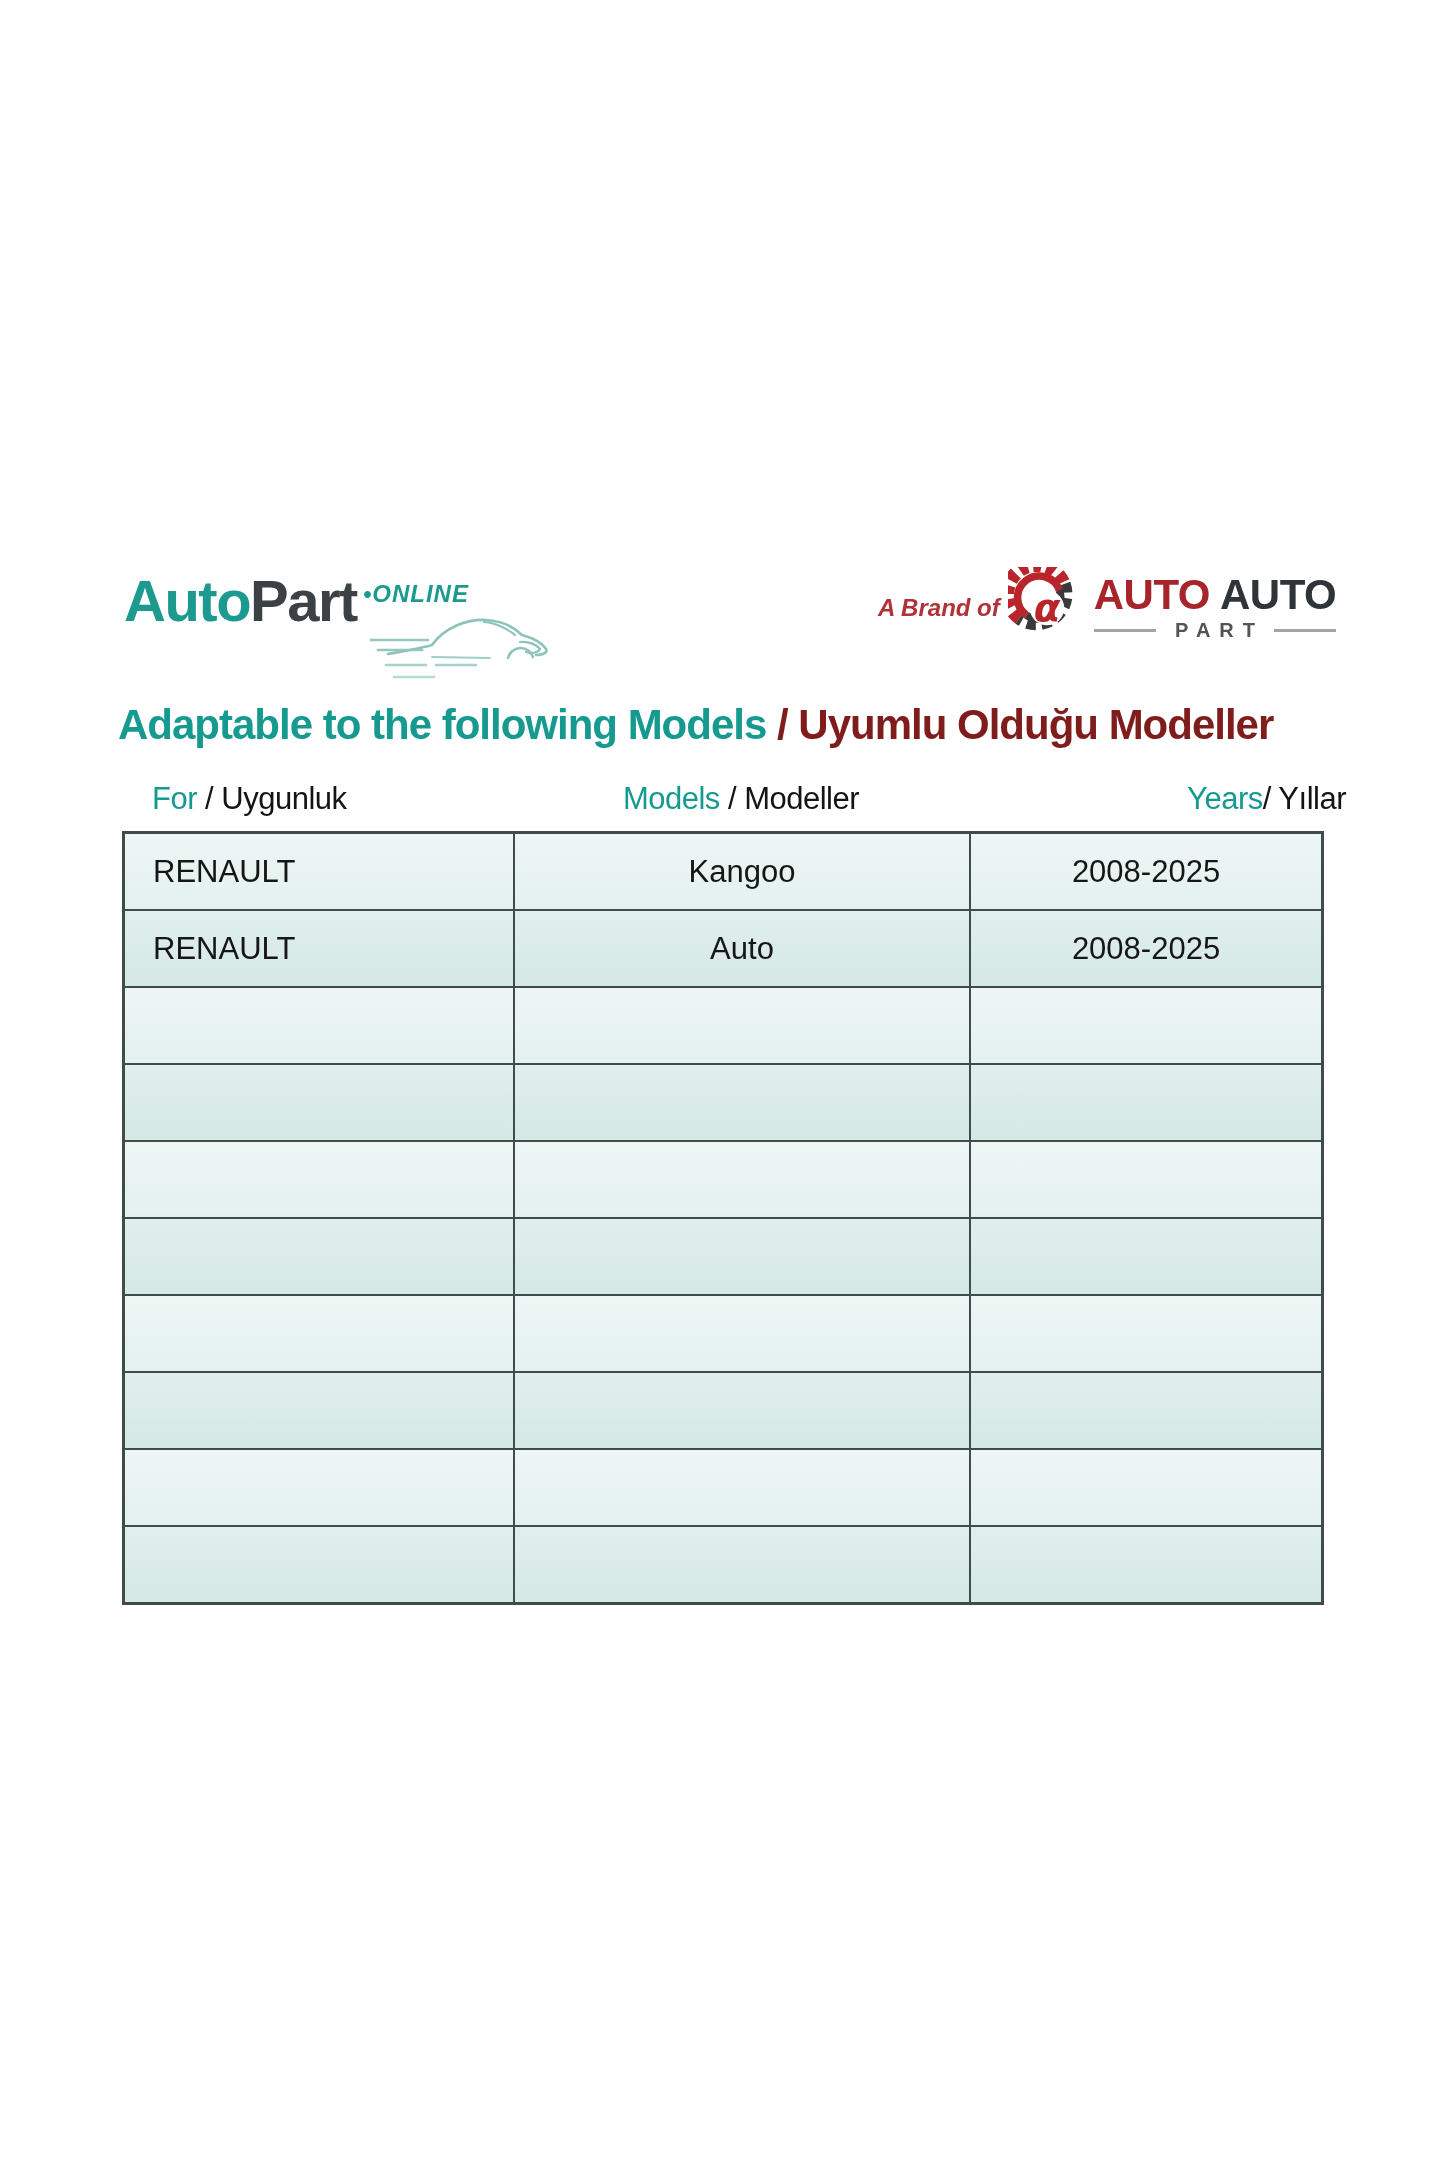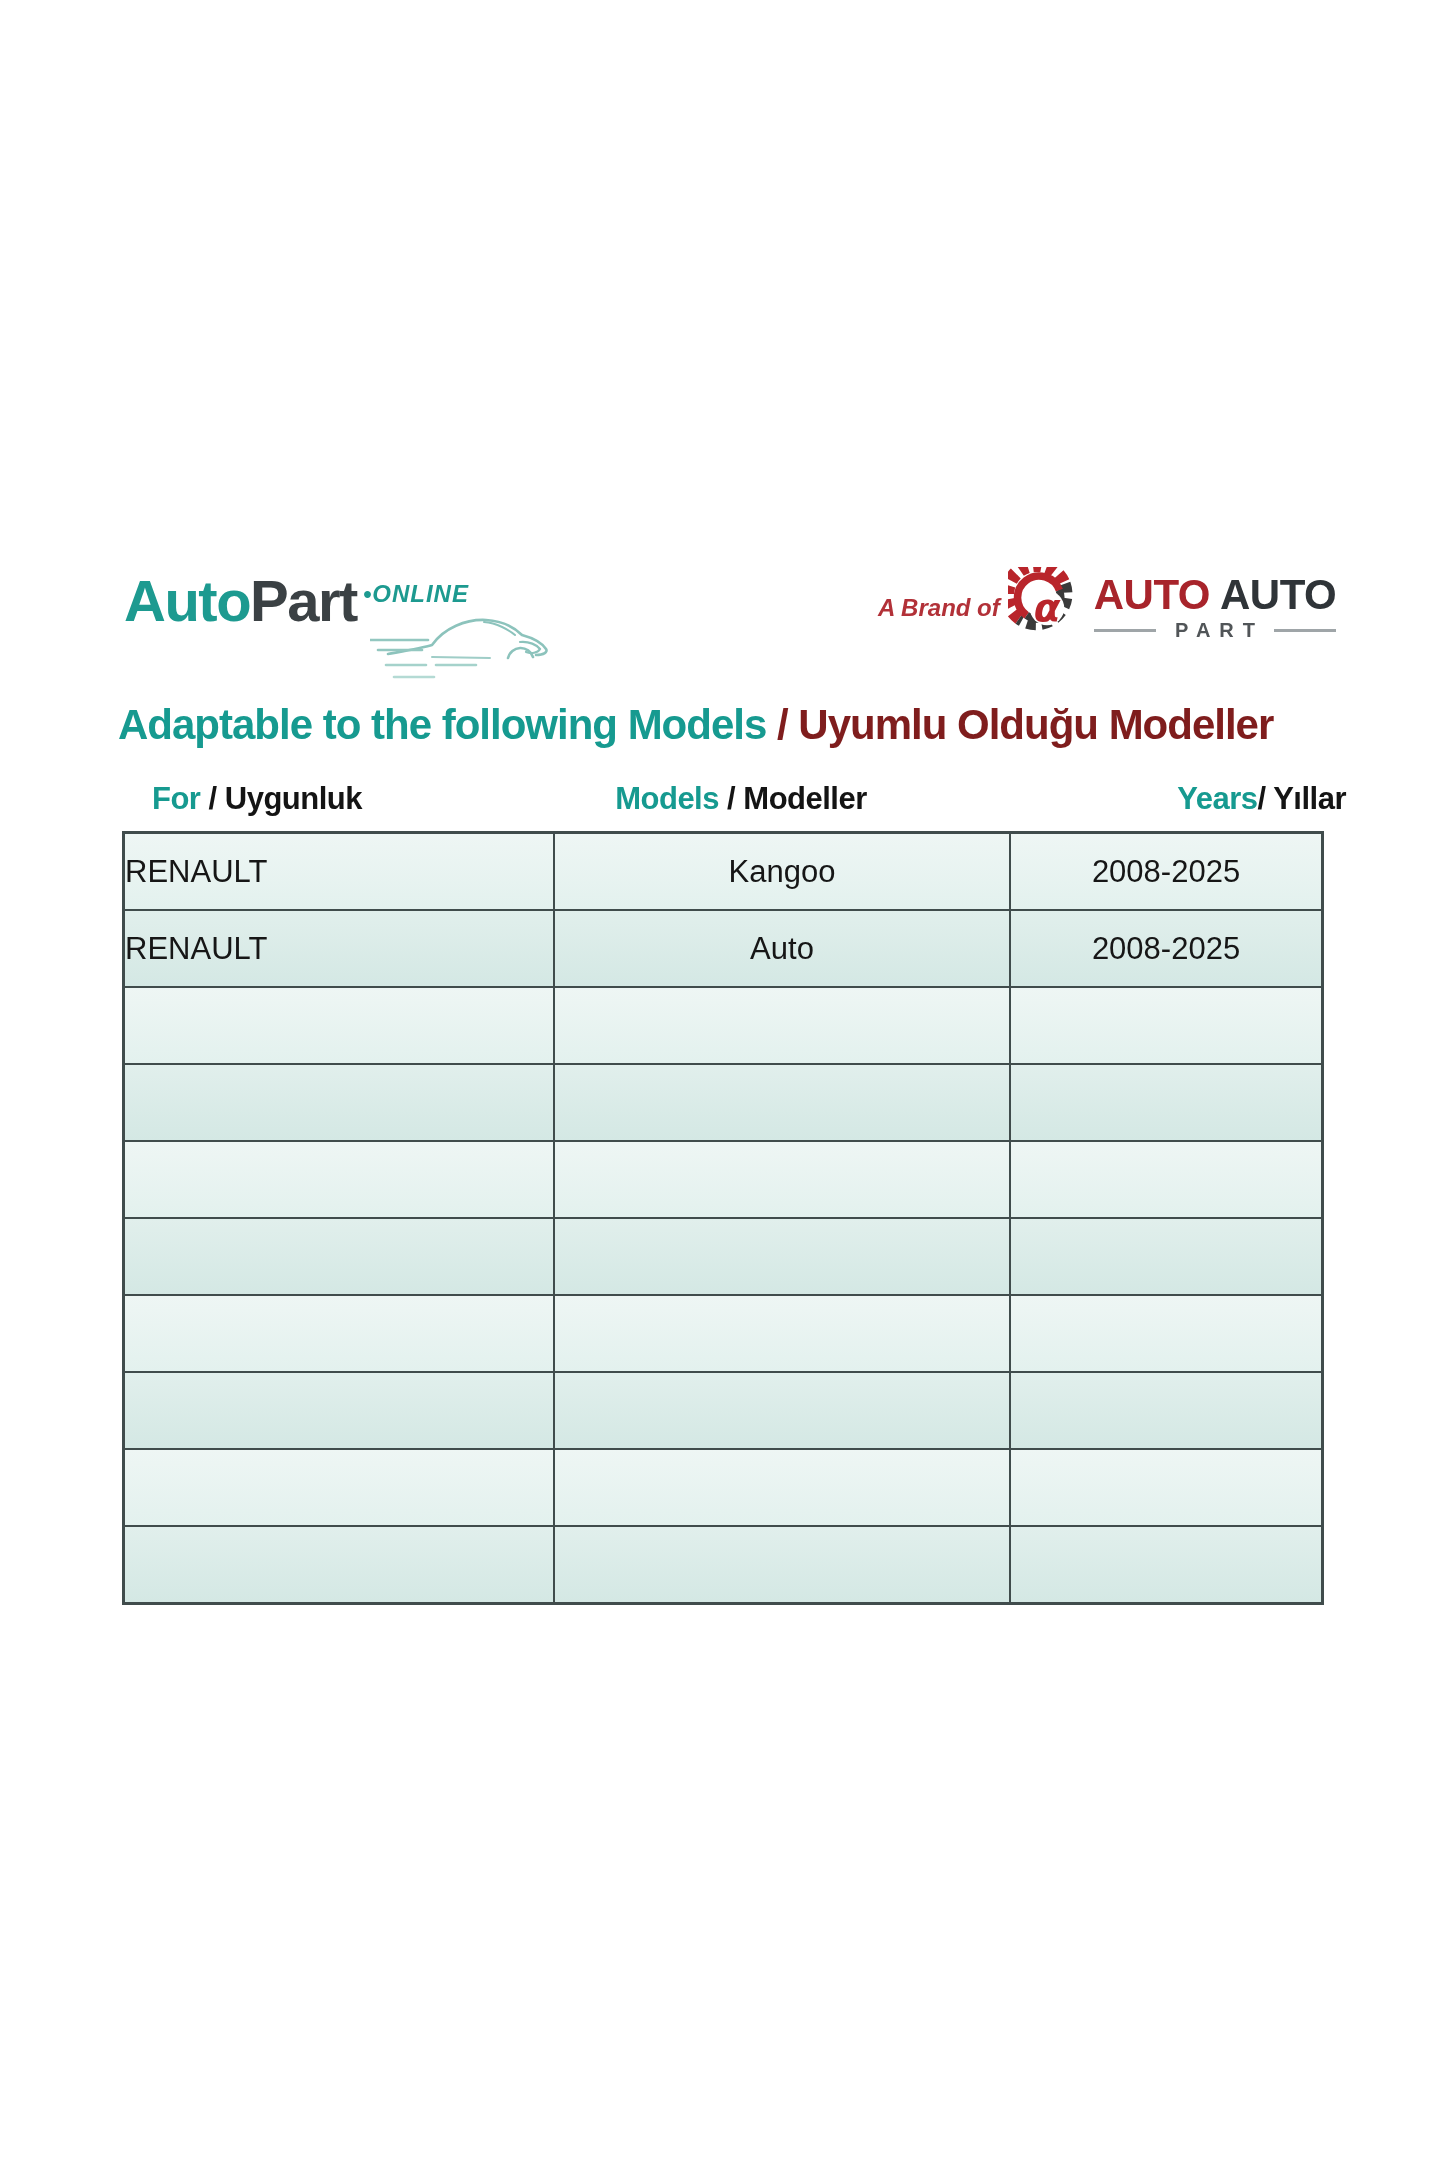--- a/index.html
+++ b/index.html
@@ -29,35 +29,35 @@
   .part-rule{height:3px;width:62px;background:#9fa5a8;}
   .part-text{font-size:20px;font-weight:700;letter-spacing:9px;color:#515558;text-indent:9px;white-space:nowrap;}
 
   
   .page-title{position:absolute;left:118px;top:699px;font-size:42px;font-weight:800;
     letter-spacing:-1px;white-space:nowrap;line-height:52px;}
   .title-en{color:#169a90;}
   .title-tr{color:#7f1d1d;}
 
   
-  .col-head{position:absolute;top:781px;font-size:31px;font-weight:700;letter-spacing:-0.5px;white-space:nowrap;}
+  .col-head{position:absolute;top:781px;font-size:31px;font-weight:400;letter-spacing:-0.5px;white-space:nowrap;}
   .col-head .en{color:#169a90;}
   .col-head .tr{color:#141414;}
   .ch-1{left:152px;}
   .ch-2{left:512px;width:458px;text-align:center;}
   .ch-3{left:996px;width:350px;text-align:right;}
 
   
   .veh-table{position:absolute;left:122px;top:831px;width:1196px;border:3px solid #404c4c;}
   .trow{display:flex;height:75px;border-bottom:2px solid #404c4c;}
   .trow:last-child{border-bottom:none;}
   .trow.light{background:linear-gradient(180deg,#eef6f4 0%,#e3f1ee 100%);}
   .trow.dark{background:linear-gradient(180deg,#e1efec 0%,#d4e8e4 100%);}
   .tcell{box-sizing:border-box;display:flex;align-items:center;font-size:31px;color:#161616;}
-  .c1{width:430px;border-right:2px solid #404c4c;}
+  .c1{width:390px;padding-left:28px;border-right:2px solid #404c4c;}
   .c2{width:456px;justify-content:center;border-right:2px solid #404c4c;}
   .c3{flex:1;justify-content:center;}
 </style>
 </head>
 <body>
 
 <div class="autopart">
   <div class="ap-text">
     <span class="ap-auto">Auto</span>
       <span class="ap-part">Part</span>

